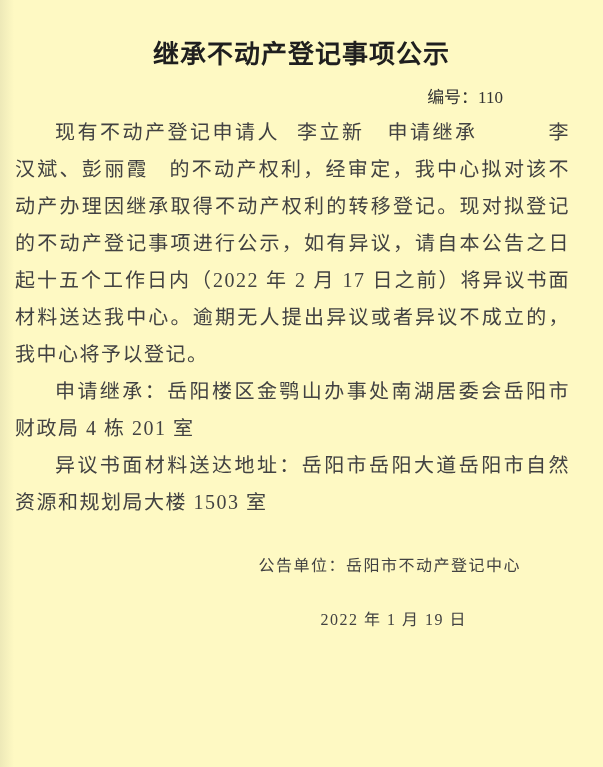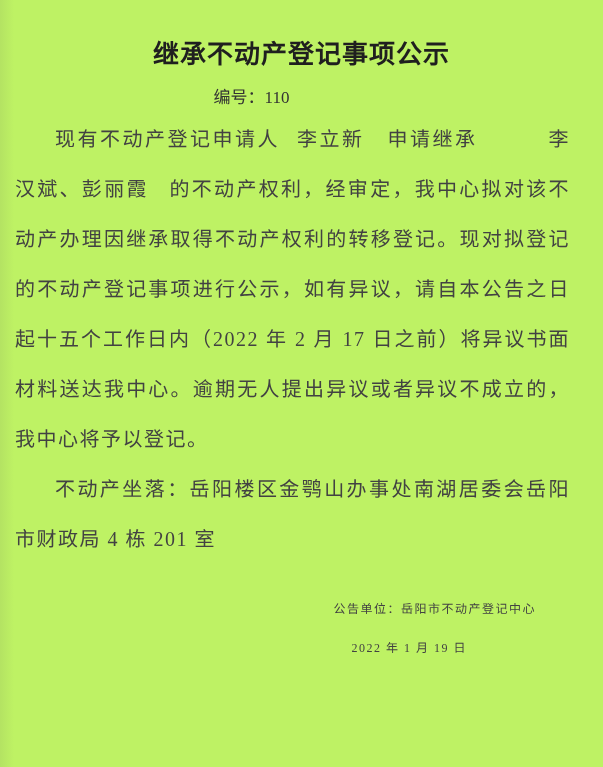--- a/index.html
+++ b/index.html
@@ -5,21 +5,21 @@
   html, body { margin: 0; padding: 0; }
   body {
     width: 603px; height: 767px;
     background: #f2f2f0;
     font-family: "Liberation Serif", serif;
   }
   .page {
     position: relative;
     width: 603px; height: 767px;
     box-sizing: border-box;
-    background: #bef264;
+    background: #fef9c3;
     color: #3f3f3f;
     overflow: hidden;
   }
   
   .page::before {
     content: "";
     position: absolute; left: 0; top: 0; bottom: 0; width: 14px;
     background: linear-gradient(to right, rgba(90,90,85,0.10), rgba(90,90,85,0.0));
     pointer-events: none;
   }
@@ -27,50 +27,50 @@
     margin: 33px 0 0 0;
     text-align: center;
     font-family: "Liberation Sans", sans-serif;
     font-size: 26px;
     font-weight: 700;
     letter-spacing: 1px;
     color: #1f1f1f;
   }
   .doc-number {
     margin-top: 13px;
-    text-align: center;
+    text-align: right;
     padding-right: 100px;
     font-size: 17px;
     color: #333;
   }
   .body-text {
     padding: 6px 33px 0 15px;
   }
   .body-text p {
     margin: 0;
     font-size: 20px;
-    line-height: 50px;
+    line-height: 37px;
     letter-spacing: 1.5px;
     text-align: justify;
     color: #424242;
   }
   .indent { text-indent: 2em; }
   .blank { display: inline-block; height: 1px; }
   .blank.w-sm { width: 16px; }
   .blank.w-md { width: 22px; }
   .blank.w-lg { width: 70px; }
   .blank.w-after { width: 20px; }
   .item .value { white-space: pre-wrap; }
   .footer {
     margin-top: 26px;
     padding-right: 33px;
   }
   .footer p {
-    margin: 1px;
-    font-size: 12px;
+    margin: 16px;
+    font-size: 16px;
     line-height: 38px;
     letter-spacing: 1.5px;
     text-align: right;
     color: #424242;
   }
   .footer .date-line { margin-right: 70px; }
 </style>
 </head>
 <body>
 
@@ -82,23 +82,26 @@
 
   <div class="body-text">
 
     <p class="indent">
       <span>现有不动产登记申请人</span><span class="blank w-sm"></span><span>李立新</span><span class="blank w-md"></span><span>申请继承</span><span class="blank w-lg"></span><span>李汉斌、彭丽霞</span><span class="blank w-after"></span><span>的不动产权利，经审定，我中心拟对该不动产办理因继承取得不动产权利的转移登记。现对拟登记的不动产登记事项进行公示，如有异议，请自本公告之日起十五个工作日内（2022 年 2 月 17 日之前）将异议书面材料送达我中心。逾期无人提出异议或者异议不成立的，我中心将予以登记。</span>
     </p>
 
 
 
     <p class="indent item">
-      <span class="label">不动产坐落：</span><span class="value">岳阳楼区金鹗山办事处南湖居委会岳阳市财政局 4 栋 201 室</span>
+      <span class="label">申请继承：</span><span class="value">岳阳楼区金鹗山办事处南湖居委会岳阳市财政局 4 栋 201 室</span>
     </p>
 
+    <p class="indent item">
+      <span class="label">异议书面材料送达地址：</span><span class="value">岳阳市岳阳大道岳阳市自然资源和规划局大楼 1503 室</span>
+    </p>
 
 
     <div class="footer">
       <p class="unit-line">
         <span>公告单位：</span><span>岳阳市不动产登记中心</span>
       </p>
       <p class="date-line">2022 年 1 月 19 日</p>
     </div>
 
   </div>

